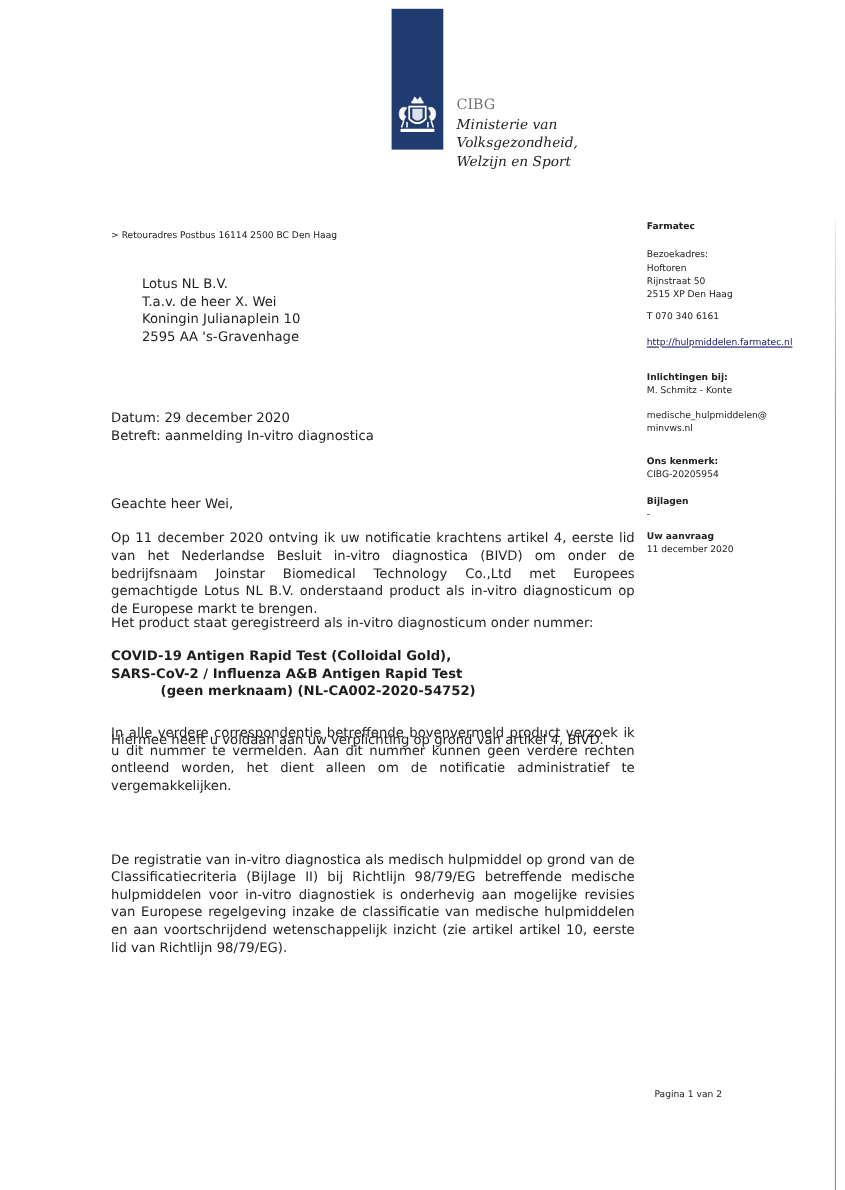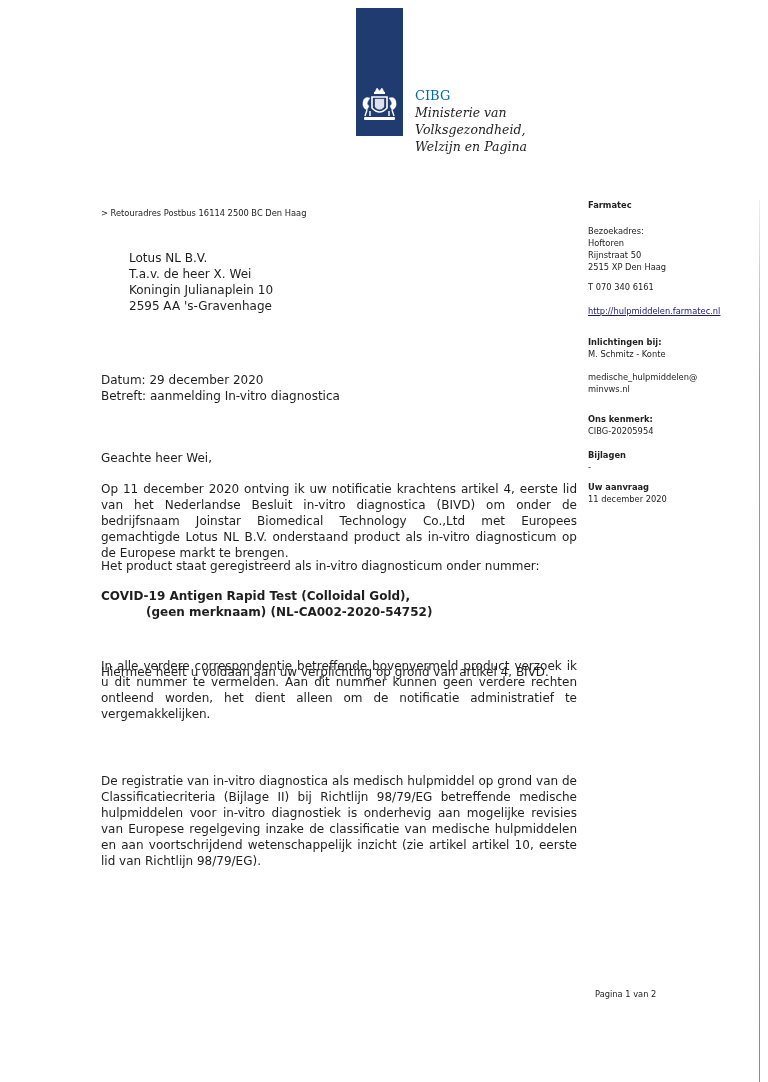--- a/index.html
+++ b/index.html
@@ -4,21 +4,21 @@
 <style>
   html, body { margin: 0; padding: 0; }
   body {
     width: 768px; height: 1082px; background: #ffffff; position: relative; overflow: hidden;
     font-family: "DejaVu Sans", "Liberation Sans", sans-serif; color: #1e1e1e;
   }
   .abs { position: absolute; }
   
   #logo-bar { left: 356px; top: 8px; width: 47px; height: 128px; background: #1f3b70; }
   #logo-emblem { left: 358px; top: 86px; width: 43px; height: 44px; }
-  #logo-org { left: 415px; top: 88px; font-family: "DejaVu Serif", "Liberation Serif", serif; font-size: 13px; color: #0369a1; }
+  #logo-org { left: 415px; top: 88px; font-family: "DejaVu Serif", "Liberation Serif", serif; font-size: 13px; color: #737373; }
   #logo-ministry { left: 415px; top: 104px; font-family: "DejaVu Serif", "Liberation Serif", serif; font-style: italic; font-size: 12.5px; color: #222; line-height: 17px; width: 180px; }
 
   
   #page-edge { left: 759px; top: 200px; width: 1px; height: 882px; background: linear-gradient(#f0f0f0, #9a9a9a 20%, #8c8c8c); }
 
   .small { font-size: 8.3px; line-height: 12px; color: #222; }
   .bold { font-weight: bold; }
   #return-address { left: 101px; top: 207px; }
   #recipient { left: 101px; top: 250px; font-size: 12px; line-height: 16px; margin-left: 28px; }
   #date-line { left: 101px; top: 372px; font-size: 12px; line-height: 16px; }
@@ -53,21 +53,21 @@
     <path d="M17 13 H26 V21 Q21.5 26 17 21 Z" stroke-width="0.3" opacity="0.85"></path>
     <path d="M12 12 Q6 10 5 16 Q4 22 9 24 L11 20 Q8 18 10 15 Z" stroke-width="0.4"></path>
     <path d="M31 12 Q37 10 38 16 Q39 22 34 24 L32 20 Q35 18 33 15 Z" stroke-width="0.4"></path>
     <path d="M9 24 L7 30 M12 25 L12 30 M34 24 L36 30 M31 25 L31 30" stroke-width="1.4" fill="none"></path>
     <rect x="6" y="31" width="31" height="3" rx="1" stroke-width="0"></rect>
   </g>
 </svg>
 <div id="logo-org" class="abs">CIBG</div>
 <div id="logo-ministry" class="abs">
   <div>Ministerie van Volksgezondheid,</div>
-  <div>Welzijn en Pagina</div>
+  <div>Welzijn en Sport</div>
 </div>
 
 <div id="page-edge" class="abs"></div>
 
 <div id="return-address" class="abs small">&gt; Retouradres Postbus 16114 2500 BC  Den Haag</div>
 
 <div id="recipient" class="abs">
   <div>Lotus NL B.V.</div>
   <div>T.a.v. de heer X. Wei</div>
   <div>Koningin Julianaplein 10</div>
@@ -77,20 +77,21 @@
 <div id="date-line" class="abs">
   <div>Datum: 29 december 2020</div>
   <div>Betreft: aanmelding In-vitro diagnostica</div>
 </div>
 
 <div id="salutation" class="abs body-text">Geachte heer Wei,</div>
 <div id="para1" class="abs body-text">Op 11 december 2020 ontving ik uw notificatie krachtens artikel 4, eerste lid van het Nederlandse Besluit in-vitro diagnostica (BIVD) om onder de bedrijfsnaam Joinstar Biomedical Technology Co.,Ltd met Europees gemachtigde Lotus NL B.V. onderstaand product als in-vitro diagnosticum op de Europese markt te brengen.</div>
 <div id="para2" class="abs body-text">Het product staat geregistreerd als in-vitro diagnosticum onder nummer:</div>
 <div id="product-block" class="abs body-text">
   <div>COVID-19 Antigen Rapid Test (Colloidal Gold),</div>
+  <div>SARS-CoV-2 / Influenza A&amp;B Antigen Rapid Test</div>
   <div class="indent">(geen merknaam) (NL-CA002-2020-54752)</div>
 </div>
 <div id="para3" class="abs body-text">Hiermee heeft u voldaan aan uw verplichting op grond van artikel 4, BIVD.</div>
 <div id="para4" class="abs body-text">In alle verdere correspondentie betreffende bovenvermeld product verzoek ik u dit nummer te vermelden. Aan dit nummer kunnen geen verdere rechten ontleend worden, het dient alleen om de notificatie administratief te vergemakkelijken.</div>
 <div id="para5" class="abs body-text">De registratie van in-vitro diagnostica als medisch hulpmiddel op grond van de Classificatiecriteria (Bijlage II) bij Richtlijn 98/79/EG betreffende medische hulpmiddelen voor in-vitro diagnostiek is onderhevig aan mogelijke revisies van Europese regelgeving inzake de classificatie van medische hulpmiddelen en aan voortschrijdend wetenschappelijk inzicht (zie artikel artikel 10, eerste lid van Richtlijn 98/79/EG).</div>
 
 <div id="sidebar" class="abs small">
   <div class="sb-block bold">Farmatec</div>
   <div class="sb-block" style="margin-top:14px;">
     <div>Bezoekadres:</div>

